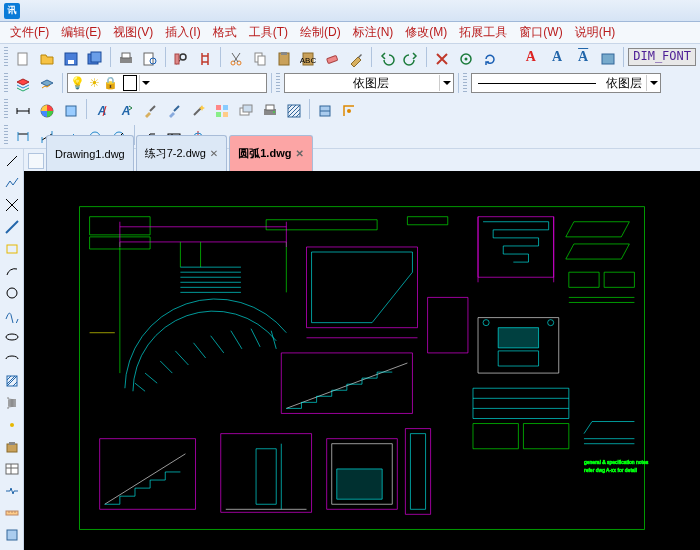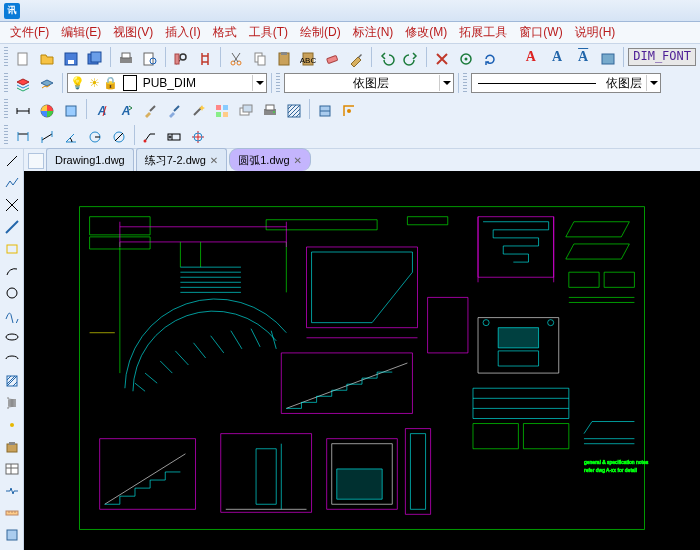--- a/index.html
+++ b/index.html
@@ -22,22 +22,22 @@
   .tri { width: 0; height: 0; border-left: 4px solid transparent; border-right: 4px solid transparent; border-top: 4px solid #000; }
   .text-btn { height: 22px; padding: 0 6px; display: flex; align-items: center; border: 1px solid transparent; color: #1a5fb4; font-family: serif; font-weight: bold; font-size: 14px;}
   .field { background:#e8e8e8; border:1px solid #888; height:18px; padding:0 4px; color:#4c1d95; font-family: monospace; }
   .work { display: flex; height: 406px; }
   .left-tools { width: 24px; background: #e8f0fa; border-right: 1px solid #c8d6e8; display: flex; flex-direction: column; align-items: center; padding: 2px 0; gap: 2px; }
   .lt-btn { width: 20px; height: 20px; display: flex; align-items: center; justify-content: center; cursor: default; }
   .lt-btn svg { width: 16px; height: 16px; }
   .doc-area { flex: 1; display: flex; flex-direction: column; }
   .tabs { height: 22px; background: #e8f0fa; display: flex; align-items: flex-end; padding-left: 22px; position: relative; }
   .tabs::before { content:""; position:absolute; left:4px; top:4px; width:14px; height:14px; background:#f4f8fc; border:1px solid #b0c4de; }
-  .tab { height: 23px; padding: 0 8px; display: flex; align-items: center; background: #dce8f6; border: 1px solid #a8bcd8; border-bottom: none; margin-right: 2px; border-radius: 3px 3px 0 0; gap: 4px; font-size: 11px;}
-  .tab.active { background: #c4b5fd; font-weight: normal; border-radius: 9px; }
+  .tab { height: 36px; padding: 0 8px; display: flex; align-items: center; background: #dce8f6; border: 1px solid #a8bcd8; border-bottom: none; margin-right: 2px; border-radius: 3px 3px 0 0; gap: 4px; font-size: 11px;}
+  .tab.active { background: #fca5a5; font-weight: bold; }
   .tab .x { color: #666; font-size: 10px; }
   .canvas { flex: 1; background: #000; position: relative; overflow: hidden; }
   .canvas svg { width: 100%; height: 100%; }
   .drawing line, .drawing rect, .drawing path, .drawing circle { vector-effect: non-scaling-stroke; }
 </style>
 </head>
 <body>
 
 <div class="titlebar">
   <div class="logo">讯</div>
@@ -205,21 +205,20 @@
           <path d="M8 3l6 3-6 3-6-3z" fill="#7ac" stroke="#369"></path>
           <path d="M3 11l3-2 2 1 3-2" fill="none" stroke="#d80"></path>
         </svg>
       </div>
     <div class="tb-sep"></div>
     <div class="combo" style="width:200px">
       <span style="padding:0 2px;color:#e6b800">💡</span>
       <span style="padding:0 2px;color:#e6b800">☀</span>
       <span style="padding:0 2px;color:#888">🔒</span>
       <span class="sw" style="width:14px;background:#fff;border:1px solid #000"></span>
-      <span class="lbl" style="flex:1">PUB_DIM</span>
       <span class="drop">
           <span class="tri"></span>
         </span>
     </div>
     <div class="tb-sep"></div>
     <div class="tb-grip"></div>
     <div class="combo" style="width:170px">
       <span class="sw" style="#00ff00"></span>
       <span class="lbl" style="flex:1">依图层</span>
       <span class="drop">

